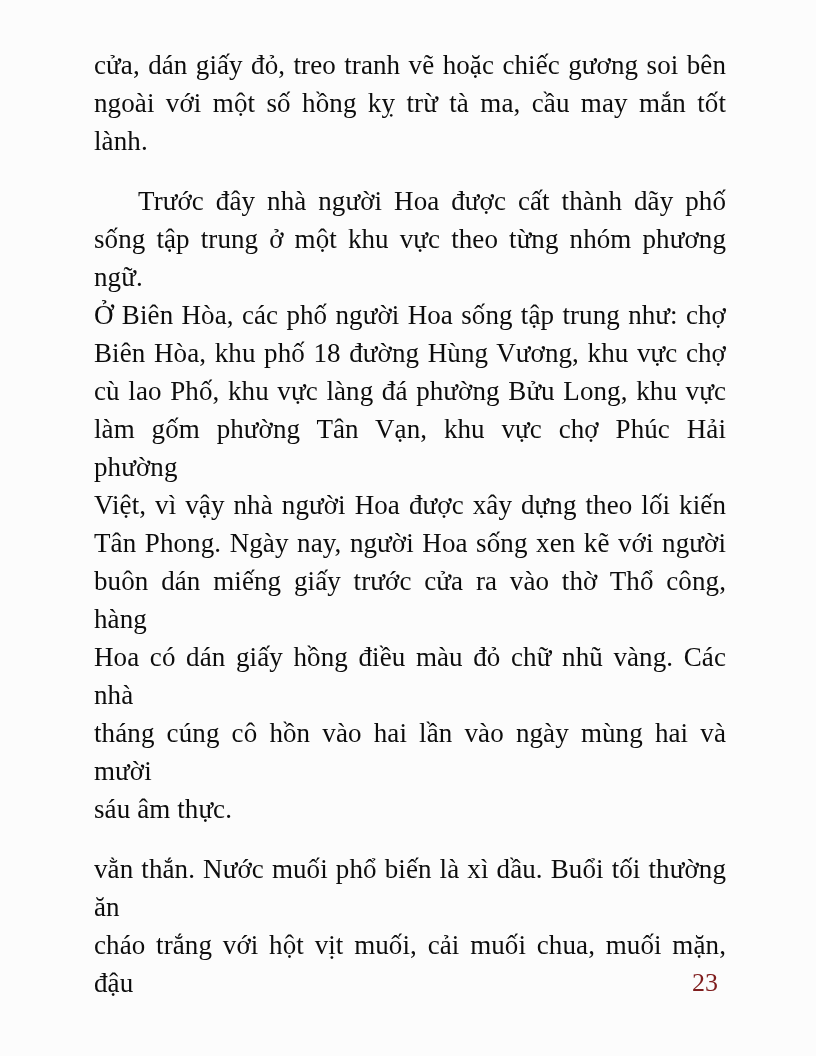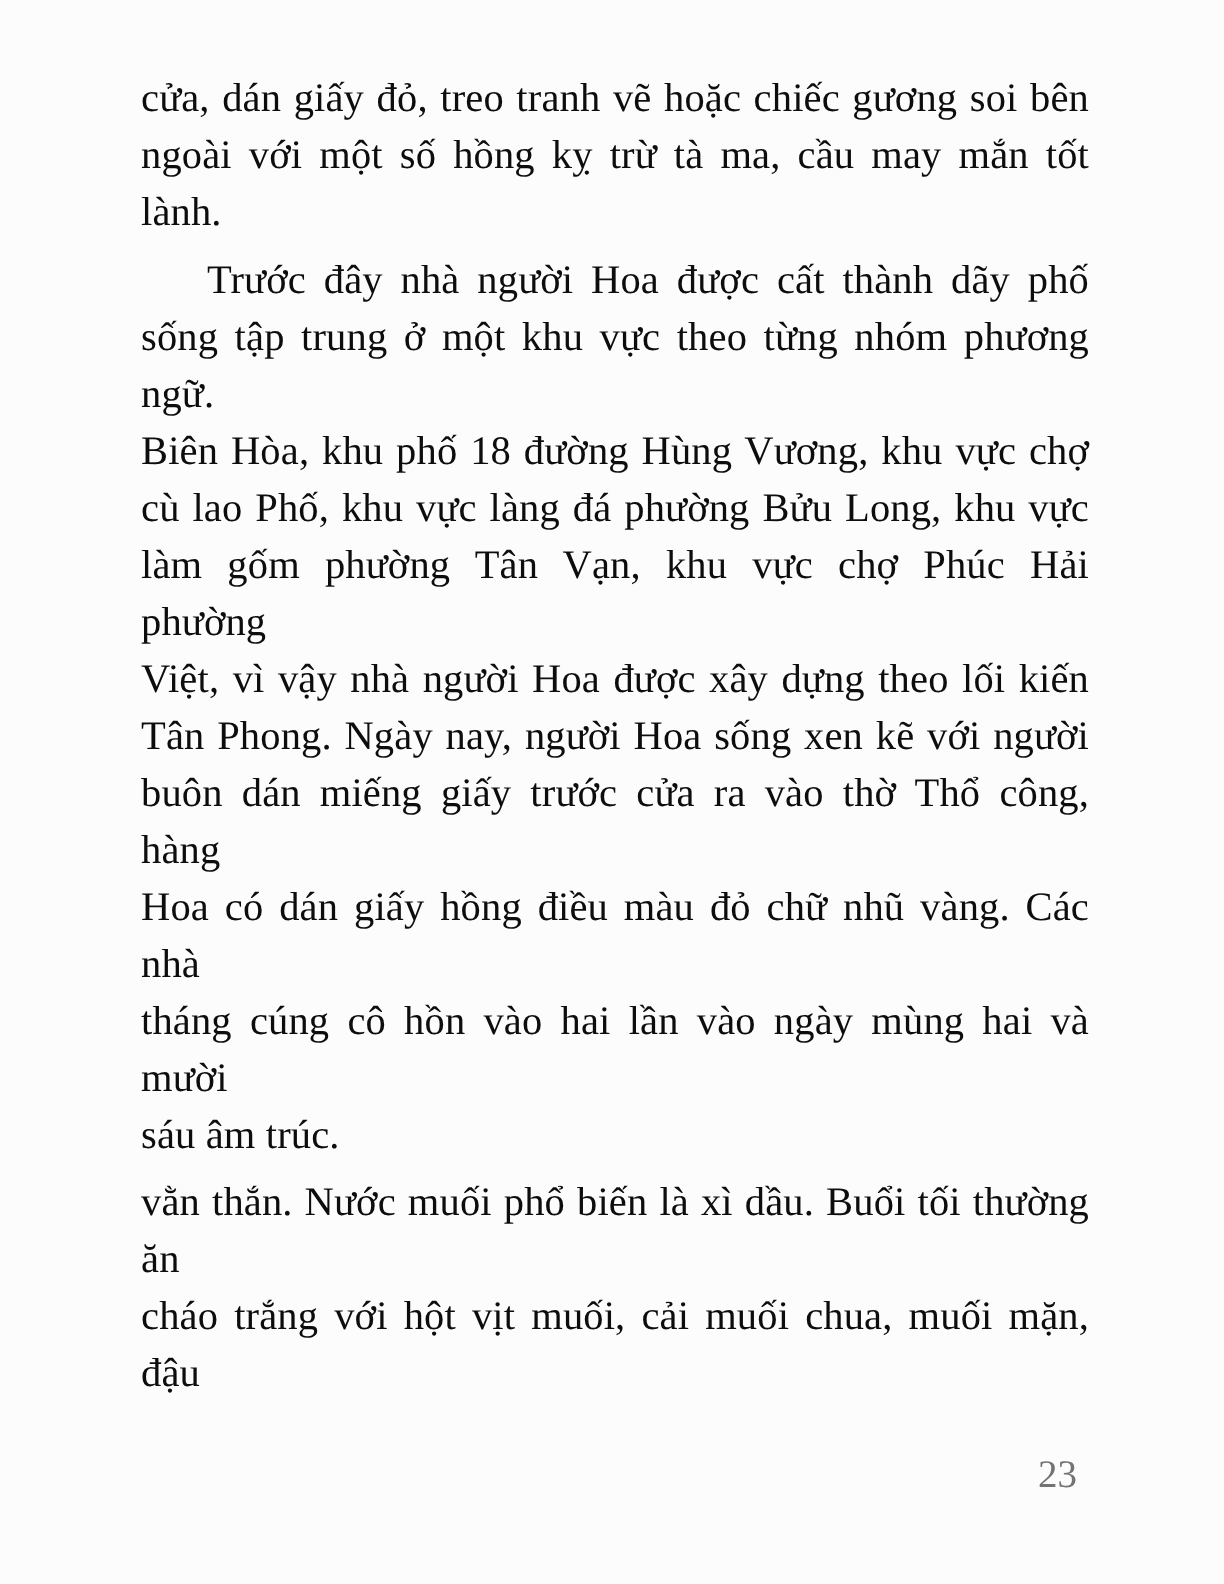--- a/index.html
+++ b/index.html
@@ -22,21 +22,21 @@
     position: absolute;
     left: 94px;
     top: 46px;
     width: 632px;
   }
   .paragraph {
     margin: 0;
     padding: 0;
   }
   .paragraph + .paragraph {
-    margin-top: 7px;
+    margin-top: 22px;
   }
   .line {
     font-size: 27px;
     line-height: 38px;
     white-space: normal;
     text-align: justify;
     text-align-last: justify;
     letter-spacing: 0.1px;
   }
   .line.end {
@@ -45,46 +45,47 @@
   .line.indent {
     text-indent: 44px;
   }
   .page-number {
     position: absolute;
     left: 660px;
     top: 968px;
     width: 90px;
     text-align: center;
     font-size: 26px;
-    color: #737373;
+    color: #7f1d1d;
   }
 </style>
 </head>
 <body>
 
 <div class="page">
   <div class="text-block">
 
     <div class="paragraph">
       <div class="line">cửa, dán giấy đỏ, treo tranh vẽ hoặc chiếc gương soi bên</div>
       <div class="line">ngoài với một số hồng kỵ trừ tà ma, cầu may mắn tốt lành.</div>
     </div>
 
     <div class="paragraph">
       <div class="line indent">Trước đây nhà người Hoa được cất thành dãy phố</div>
       <div class="line">sống tập trung ở một khu vực theo từng nhóm phương ngữ.</div>
+      <div class="line">Ở Biên Hòa, các phố người Hoa sống tập trung như: chợ</div>
       <div class="line">Biên Hòa, khu phố 18 đường Hùng Vương, khu vực chợ</div>
       <div class="line">cù lao Phố, khu vực làng đá phường Bửu Long, khu vực</div>
       <div class="line">làm gốm phường Tân Vạn, khu vực chợ Phúc Hải phường</div>
       <div class="line">Việt, vì vậy nhà người Hoa được xây dựng theo lối kiến</div>
       <div class="line">Tân Phong. Ngày nay, người Hoa sống xen kẽ với người</div>
       <div class="line">buôn dán miếng giấy trước cửa ra vào thờ Thổ công, hàng</div>
       <div class="line">Hoa có dán giấy hồng điều màu đỏ chữ nhũ vàng. Các nhà</div>
       <div class="line">tháng cúng cô hồn vào hai lần vào ngày mùng hai và mười</div>
-      <div class="line end">sáu âm trúc.</div>
+      <div class="line end">sáu âm thực.</div>
     </div>
 
     <div class="paragraph">
       <div class="line">vằn thắn. Nước muối phổ biến là xì dầu. Buổi tối thường ăn</div>
       <div class="line">cháo trắng với hột vịt muối, cải muối chua, muối mặn, đậu</div>
 
     </div>
 
   </div>
 

